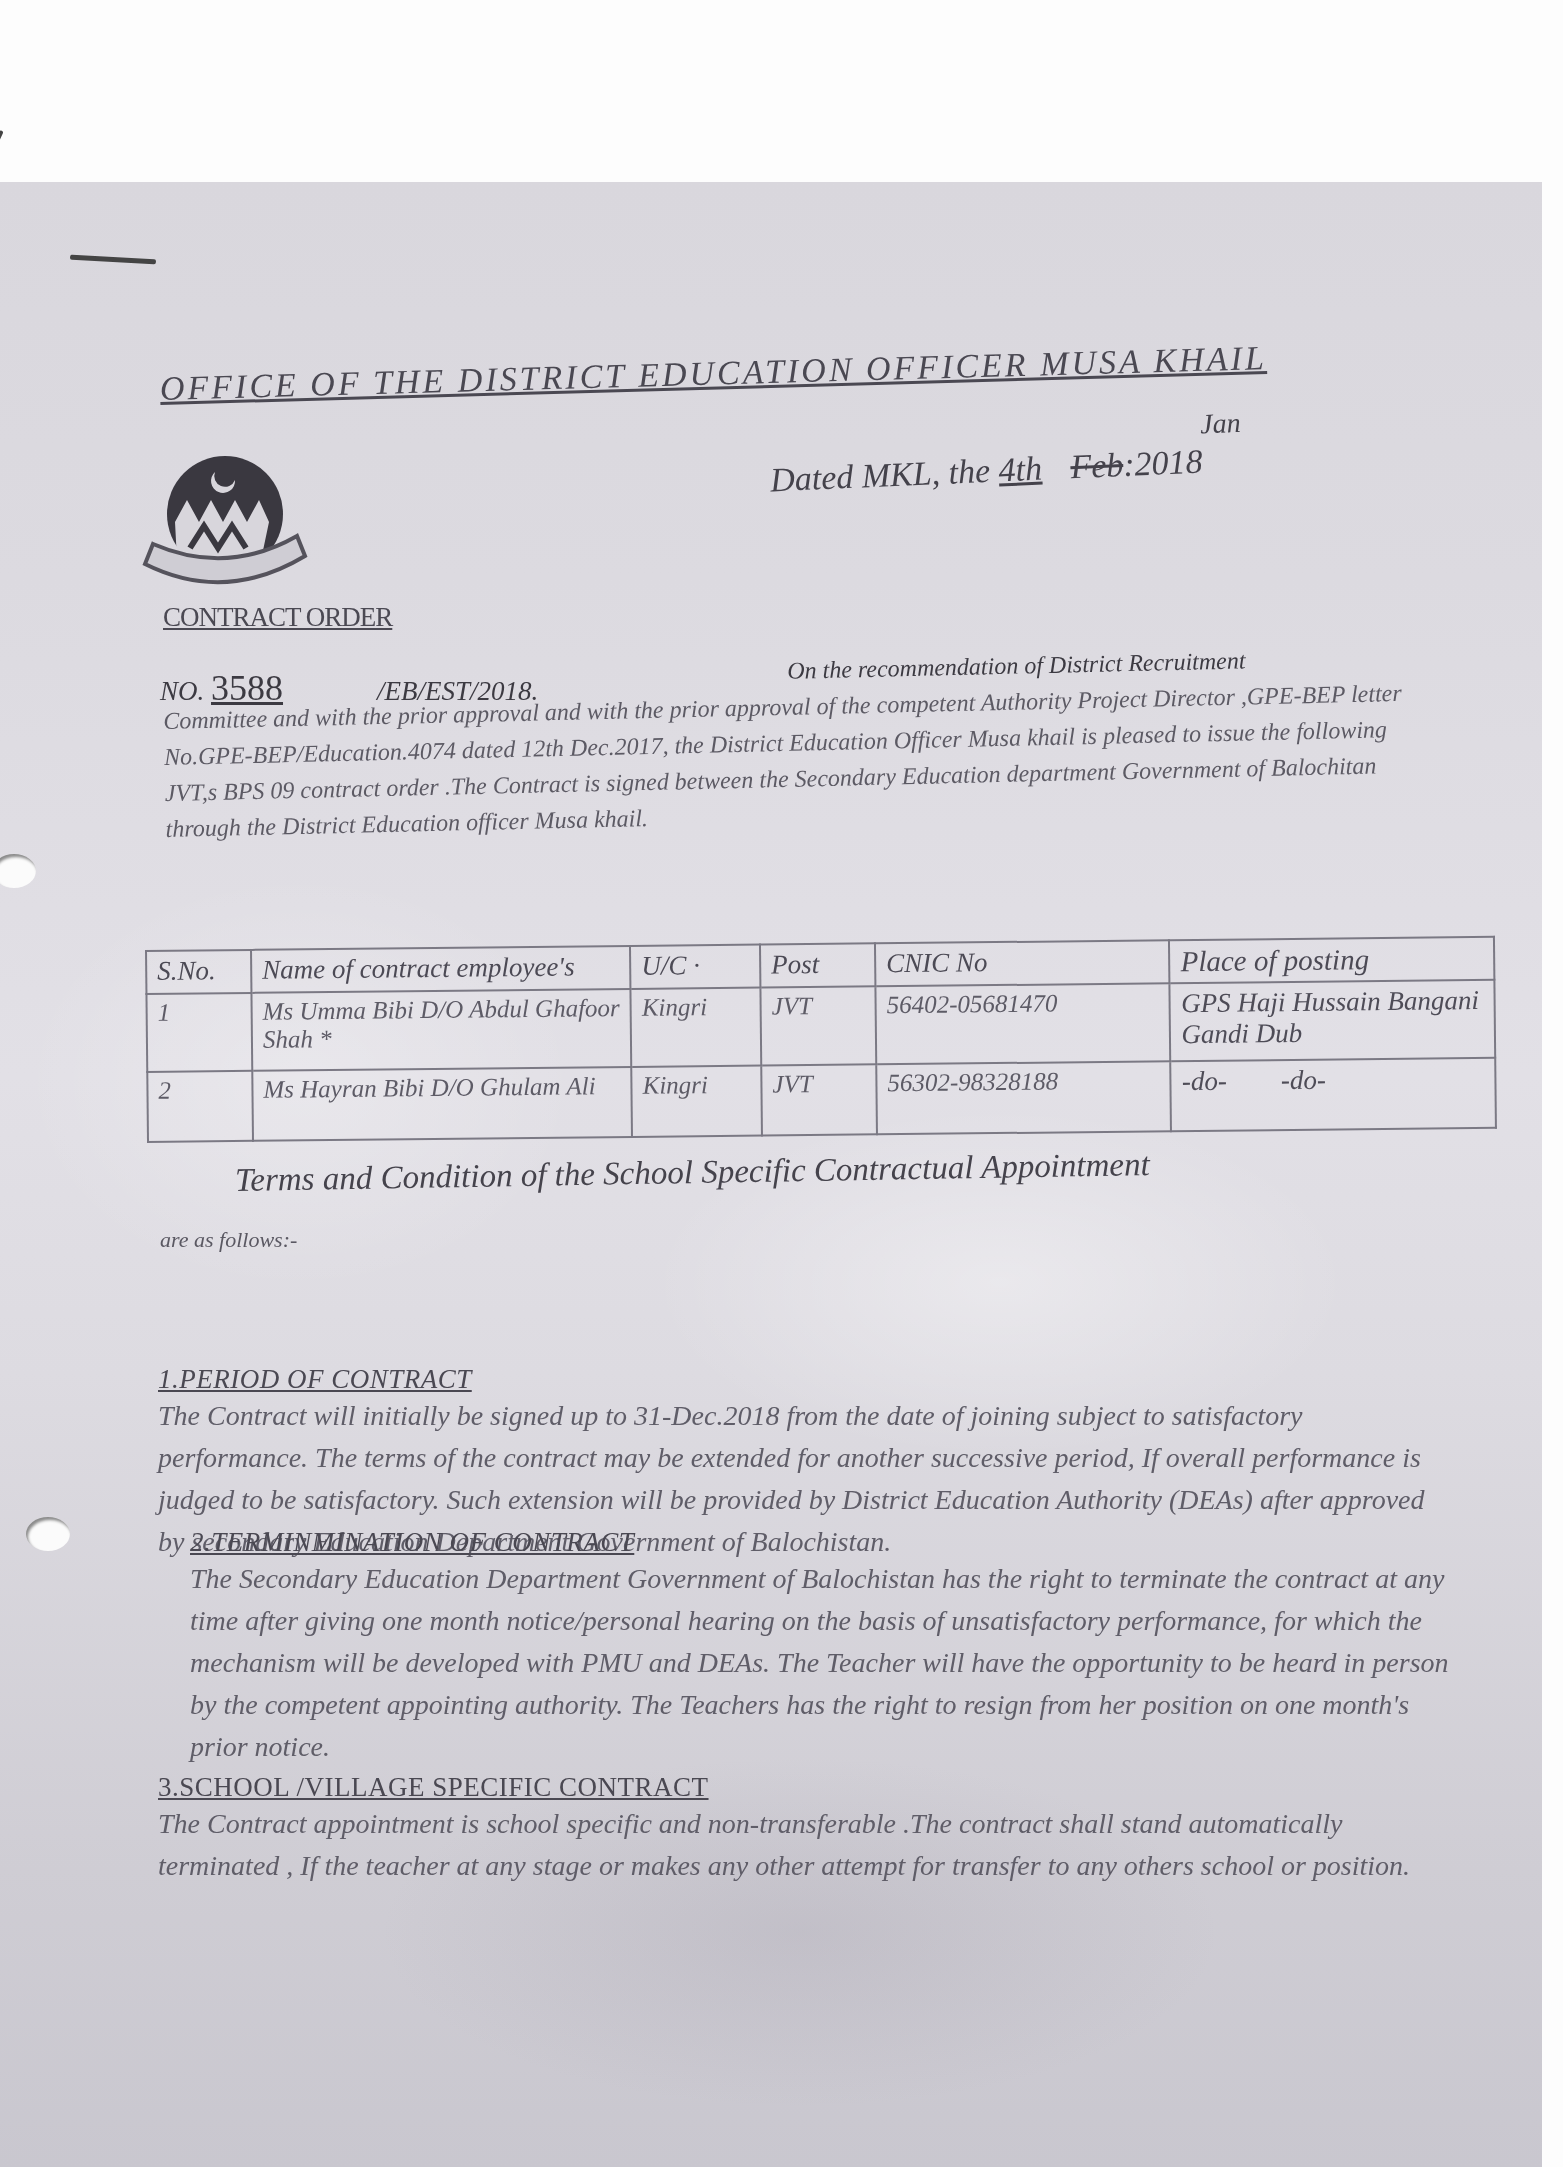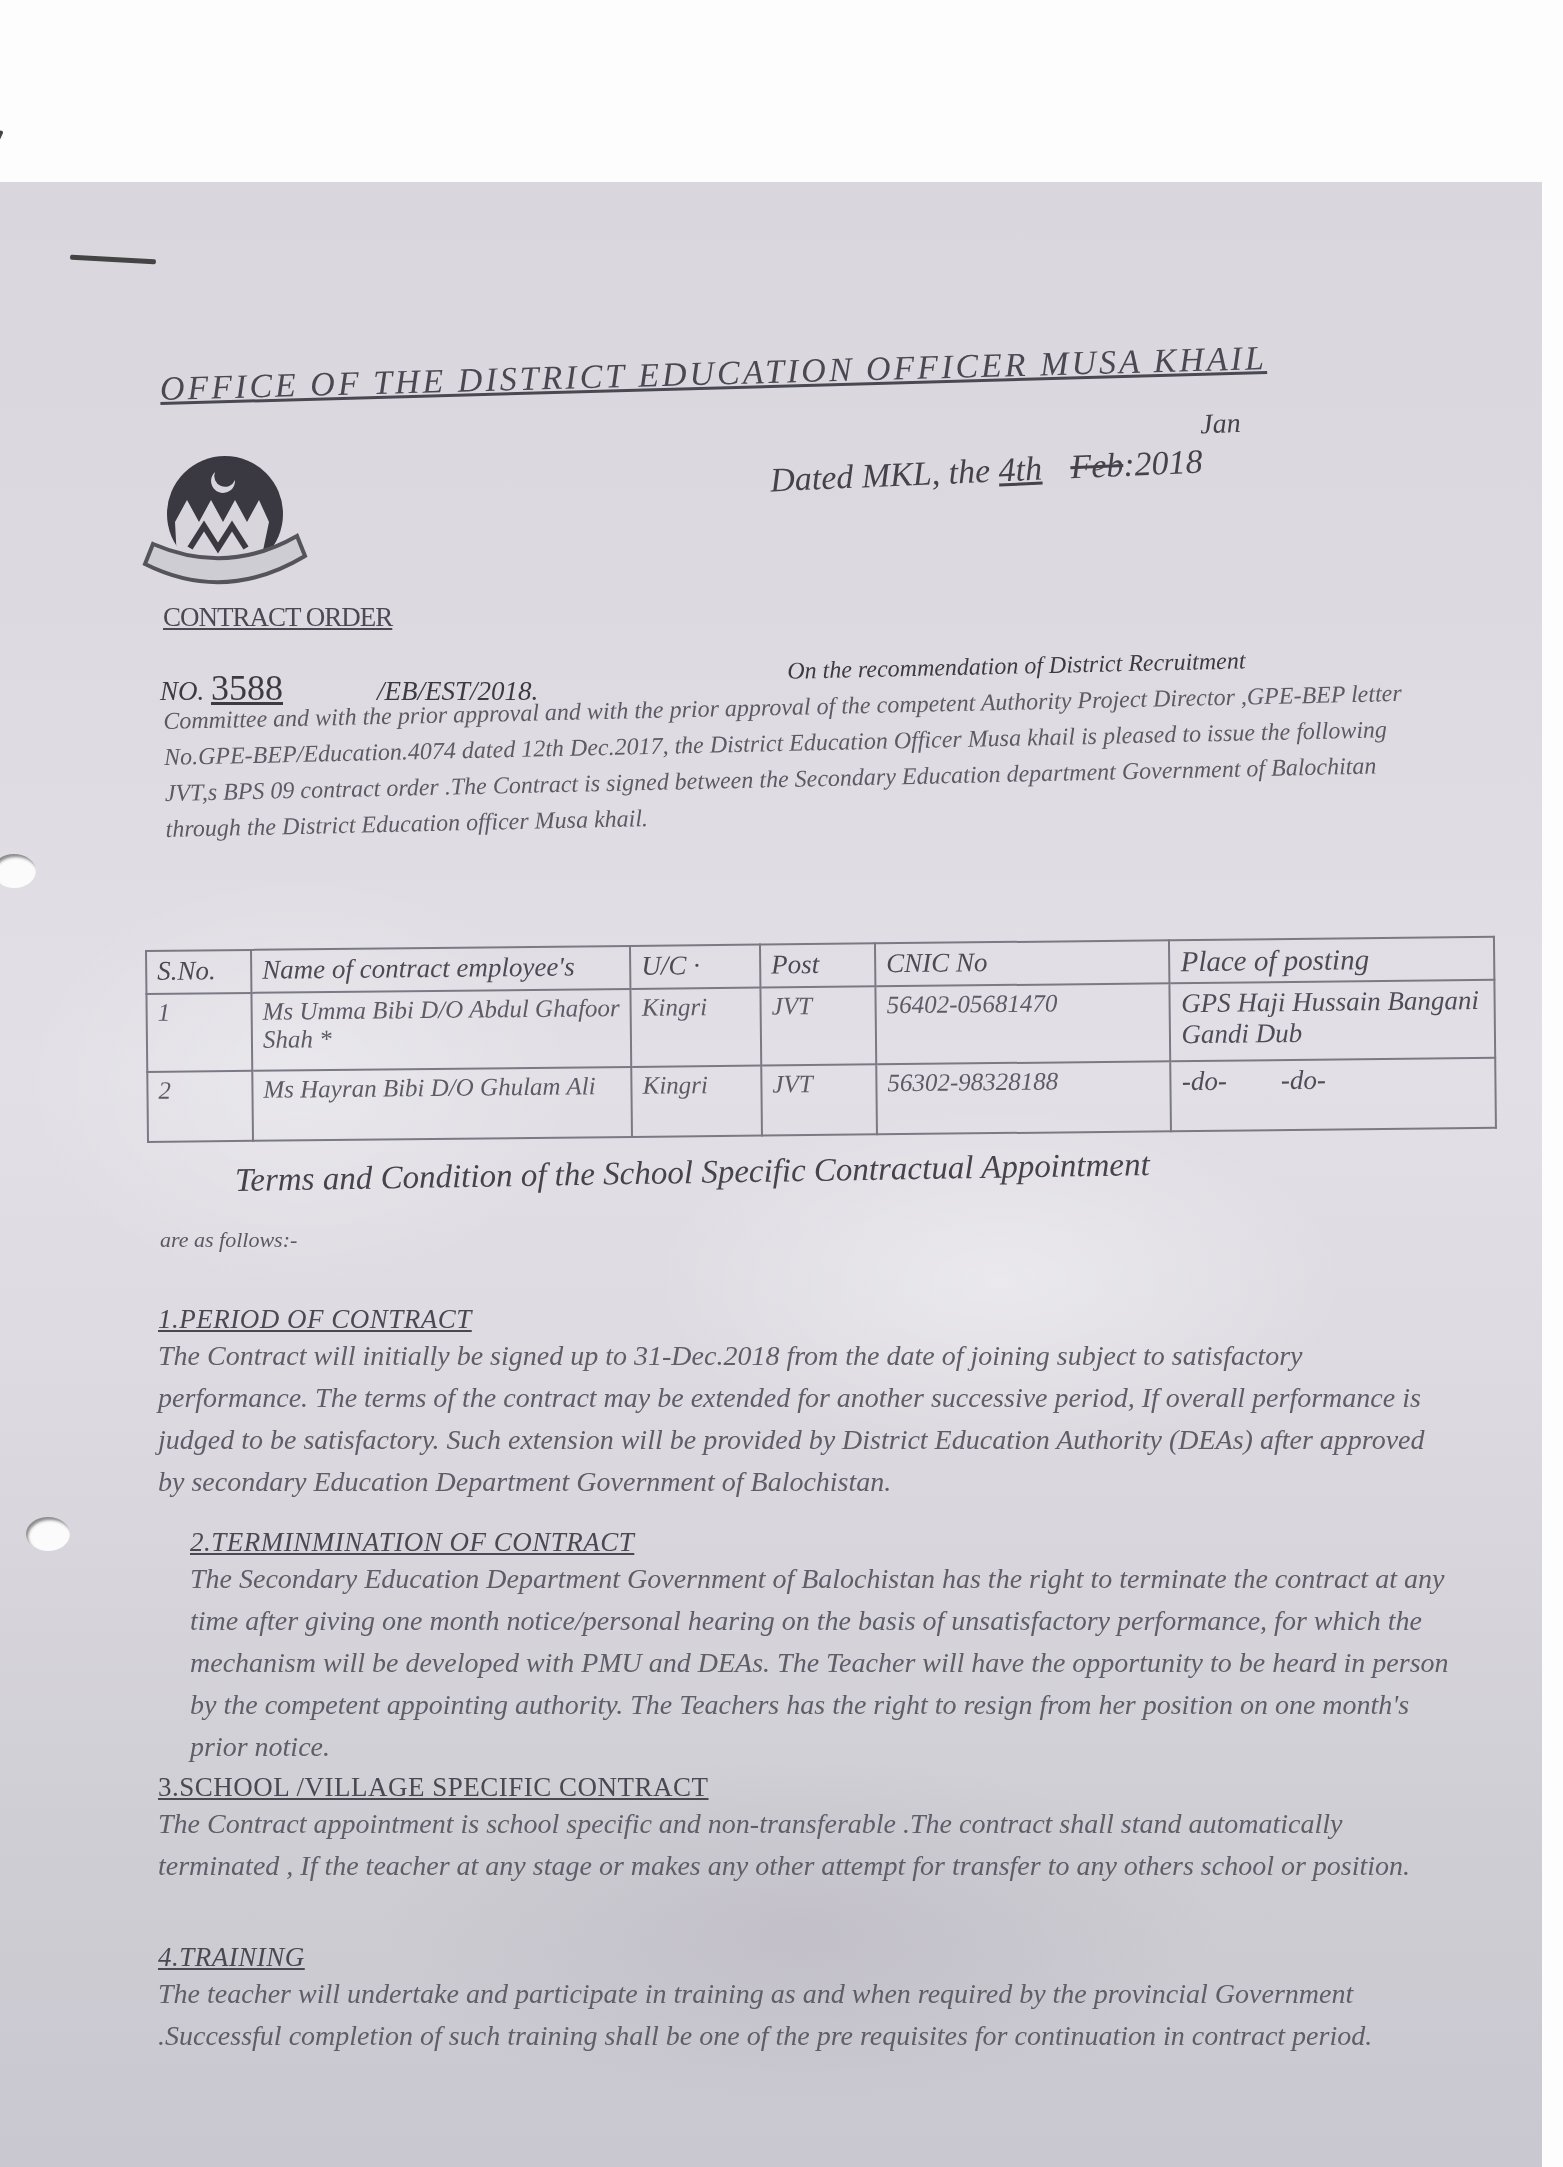--- a/index.html
+++ b/index.html
@@ -160,32 +160,28 @@
         <td>JVT</td>
         <td>56302-98328188</td>
         <td class="place" style="white-space:pre">-do-        -do-</td>
       </tr>
     </tbody>
   </table>
 
   <div class="terms-title">Terms and Condition of the School Specific Contractual Appointment</div>
   <div class="terms-sub">are as follows:-</div>
 
-  <div class="section" style="top:1122px;">
+  <div class="section" style="top:1182px;">
     <div class="head">1.PERIOD OF CONTRACT</div>
     <p class="body">The Contract will initially be signed up to 31-Dec.2018 from the date of joining subject to satisfactory performance. The terms of the contract may be extended for another successive period, If overall performance is judged to be satisfactory. Such extension will be provided by District Education Authority (DEAs) after approved by secondary Education Department Government of Balochistan.</p>
   </div>
 
   <div class="section" style="top:1345px;margin-left:32px;">
     <div class="head">2.TERMINMINATION OF CONTRACT</div>
     <p class="body">The Secondary Education Department Government of Balochistan has the right to terminate the contract at any time after giving one month notice/personal hearing on the basis of unsatisfactory performance, for which the mechanism will be developed with PMU and DEAs. The Teacher will have the opportunity to be heard in person by the competent appointing authority. The Teachers has the right to resign from her position on one month's prior notice.</p>
   </div>
 
   <div class="section" style="top:1590px;">
     <div class="head upright">3.SCHOOL /VILLAGE SPECIFIC CONTRACT</div>
     <p class="body">The Contract appointment is school specific and non-transferable .The contract shall stand automatically terminated , If the teacher at any stage or makes any other attempt for transfer to any others school or position.</p>
   </div>
 
-  <div class="section" style="top:1760px;">
-    <div class="head">4.TRAINING</div>
-    <p class="body">The teacher will undertake and participate in training as and when required by the provincial Government .Successful completion of such training shall be one of the pre requisites for continuation in contract period.</p>
-  </div>
 </div>
 
 </body></html>

